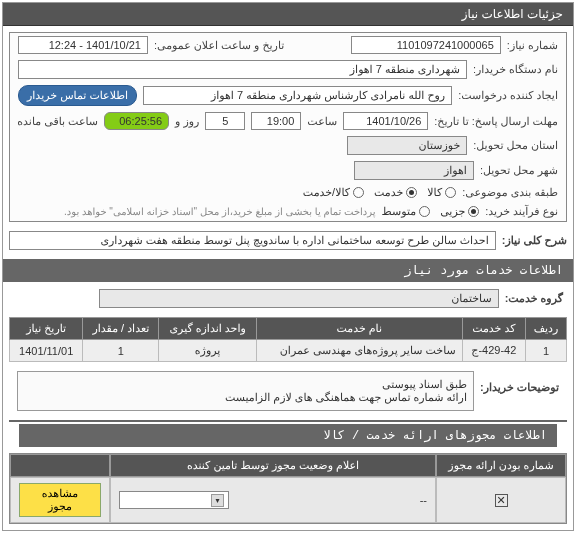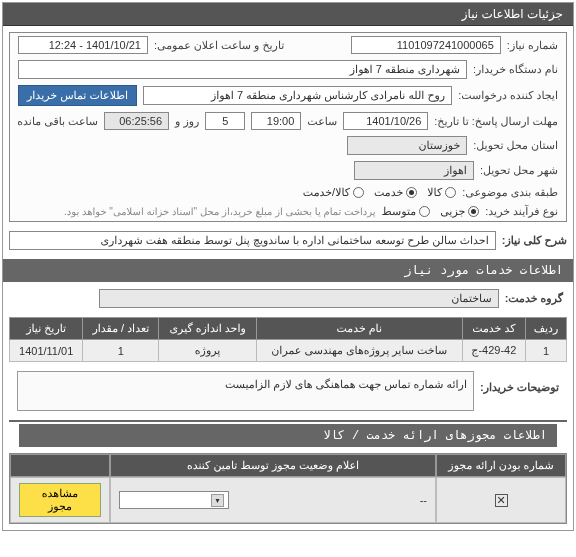--- a/index.html
+++ b/index.html
@@ -4,23 +4,23 @@
 <style>
 * { box-sizing: border-box; margin: 0; padding: 0; font-family: Tahoma, Arial, sans-serif; }
 body { background: #fff; font-size: 11px; color: #333; width: 576px; }
 .main-panel { border: 1px solid #999; margin: 2px; }
 .panel-header { background: #555; color: #fff; padding: 4px 10px; font-size: 12px; border-bottom: 1px solid #333; }
 .inner-box { border: 1px solid #888; margin: 6px; background: #fcfcfc; }
 .row { display: flex; align-items: center; padding: 3px 8px; gap: 6px; }
 .label { color: #444; white-space: nowrap; font-size: 11px; }
 .field { border: 1px solid #888; background: #fff; padding: 2px 6px; font-size: 11px; min-height: 18px; display: inline-flex; align-items: center; }
 .field-gray { background: #e8e8e8; }
-.field-green { background: #e5e5e5; }
+.field-green { background: #84cc16; border-radius: 6px; }
 .field-wide { flex: 1; }
-.btn-blue { background: #3a6ea8; color: #fff; border: 1px solid #2a5a90; padding: 3px 8px; font-size: 11px; cursor: pointer; border-radius: 0; }
+.btn-blue { background: #3a6ea8; color: #fff; border: 1px solid #2a5a90; padding: 3px 8px; font-size: 11px; cursor: pointer; border-radius: 10px; }
 .radio-group { display: flex; gap: 10px; align-items: center; }
 .radio-item { display: flex; align-items: center; gap: 3px; }
 .radio-circle { width: 11px; height: 11px; border: 1px solid #666; border-radius: 50%; display: inline-flex; align-items: center; justify-content: center; }
 .radio-circle.checked::after { content: ''; width: 5px; height: 5px; background: #333; border-radius: 50%; }
 .note-text { color: #888; font-size: 10px; }
 .section-header { background: #666; color: #fff; padding: 4px 10px; font-size: 12px; font-family: Liberation Mono, monospace; }
 .sub-panel { margin: 6px; }
 .table { width: 100%; border-collapse: collapse; font-size: 11px; }
 .table th { background: #555; color: #fff; padding: 4px 6px; border: 1px solid #999; font-weight: normal; }
 .table td { background: #eee; padding: 4px 6px; border: 1px solid #bbb; text-align: center; }
@@ -143,32 +143,33 @@
           <th>نام خدمت</th>
           <th>واحد اندازه گیری</th>
           <th>تعداد / مقدار</th>
           <th>تاریخ نیاز</th>
         </tr>
       </thead>
       <tbody>
         <tr>
           <td>1</td>
           <td>429-42-ج</td>
-          <td style="">ساخت سایر پروژه‌های مهندسی عمران</td>
+          <td style="text-align:right">ساخت سایر پروژه‌های مهندسی عمران</td>
           <td>پروژه</td>
           <td>1</td>
           <td>1401/11/01</td>
         </tr>
       </tbody>
     </table>
   </div>
 
   <div class="row rel" style="align-items:flex-start;margin:6px">
     <span class="label" style="font-weight:bold;padding-top:10px">توضیحات خریدار:</span>
     <div class="desc-area field-wide">
+      <div>طبق اسناد پیوستی</div>
       <div>ارائه شماره تماس جهت هماهنگی های لازم الزامیست</div>
     </div>
   </div>
 
   <div class="divider-line"></div>
   <div class="section-header" style="margin:0 16px 0">اطلاعات مجوزهای ارائه خدمت / کالا</div>
 
   <div class="auth-panel">
     <div class="auth-header-row">
       <div class="auth-header-cell" style="width:130px">شماره بودن ارائه مجوز</div>

